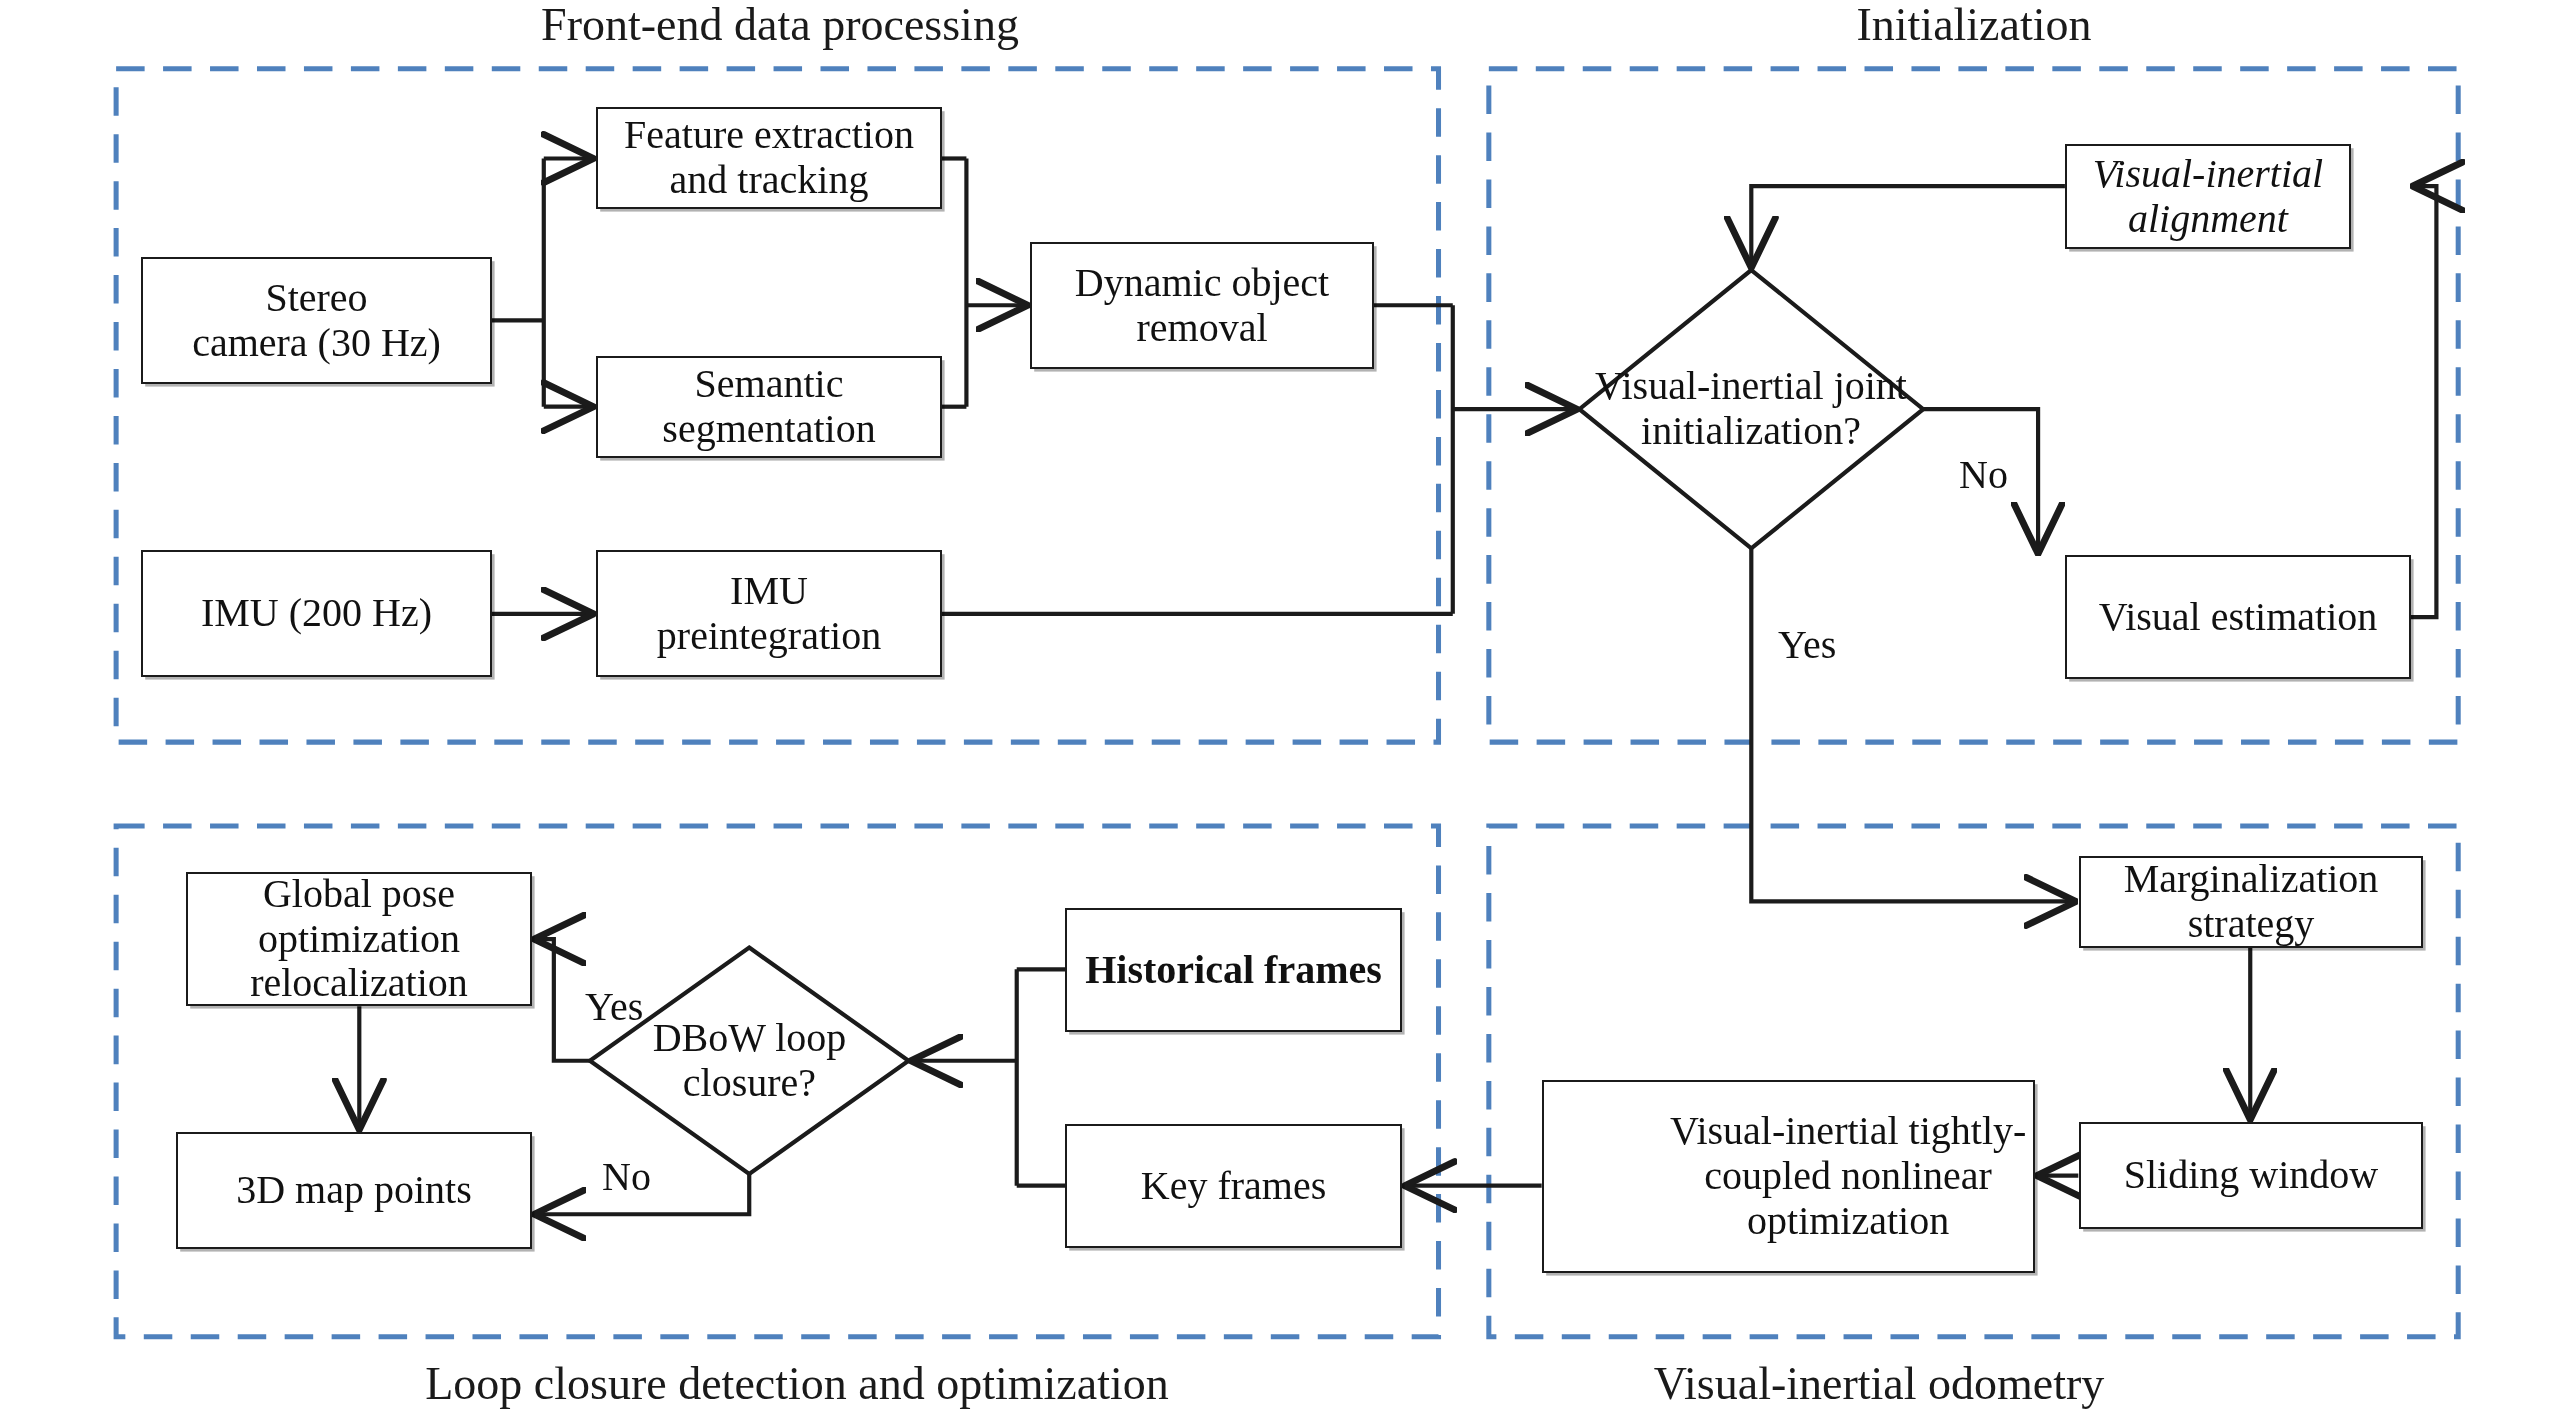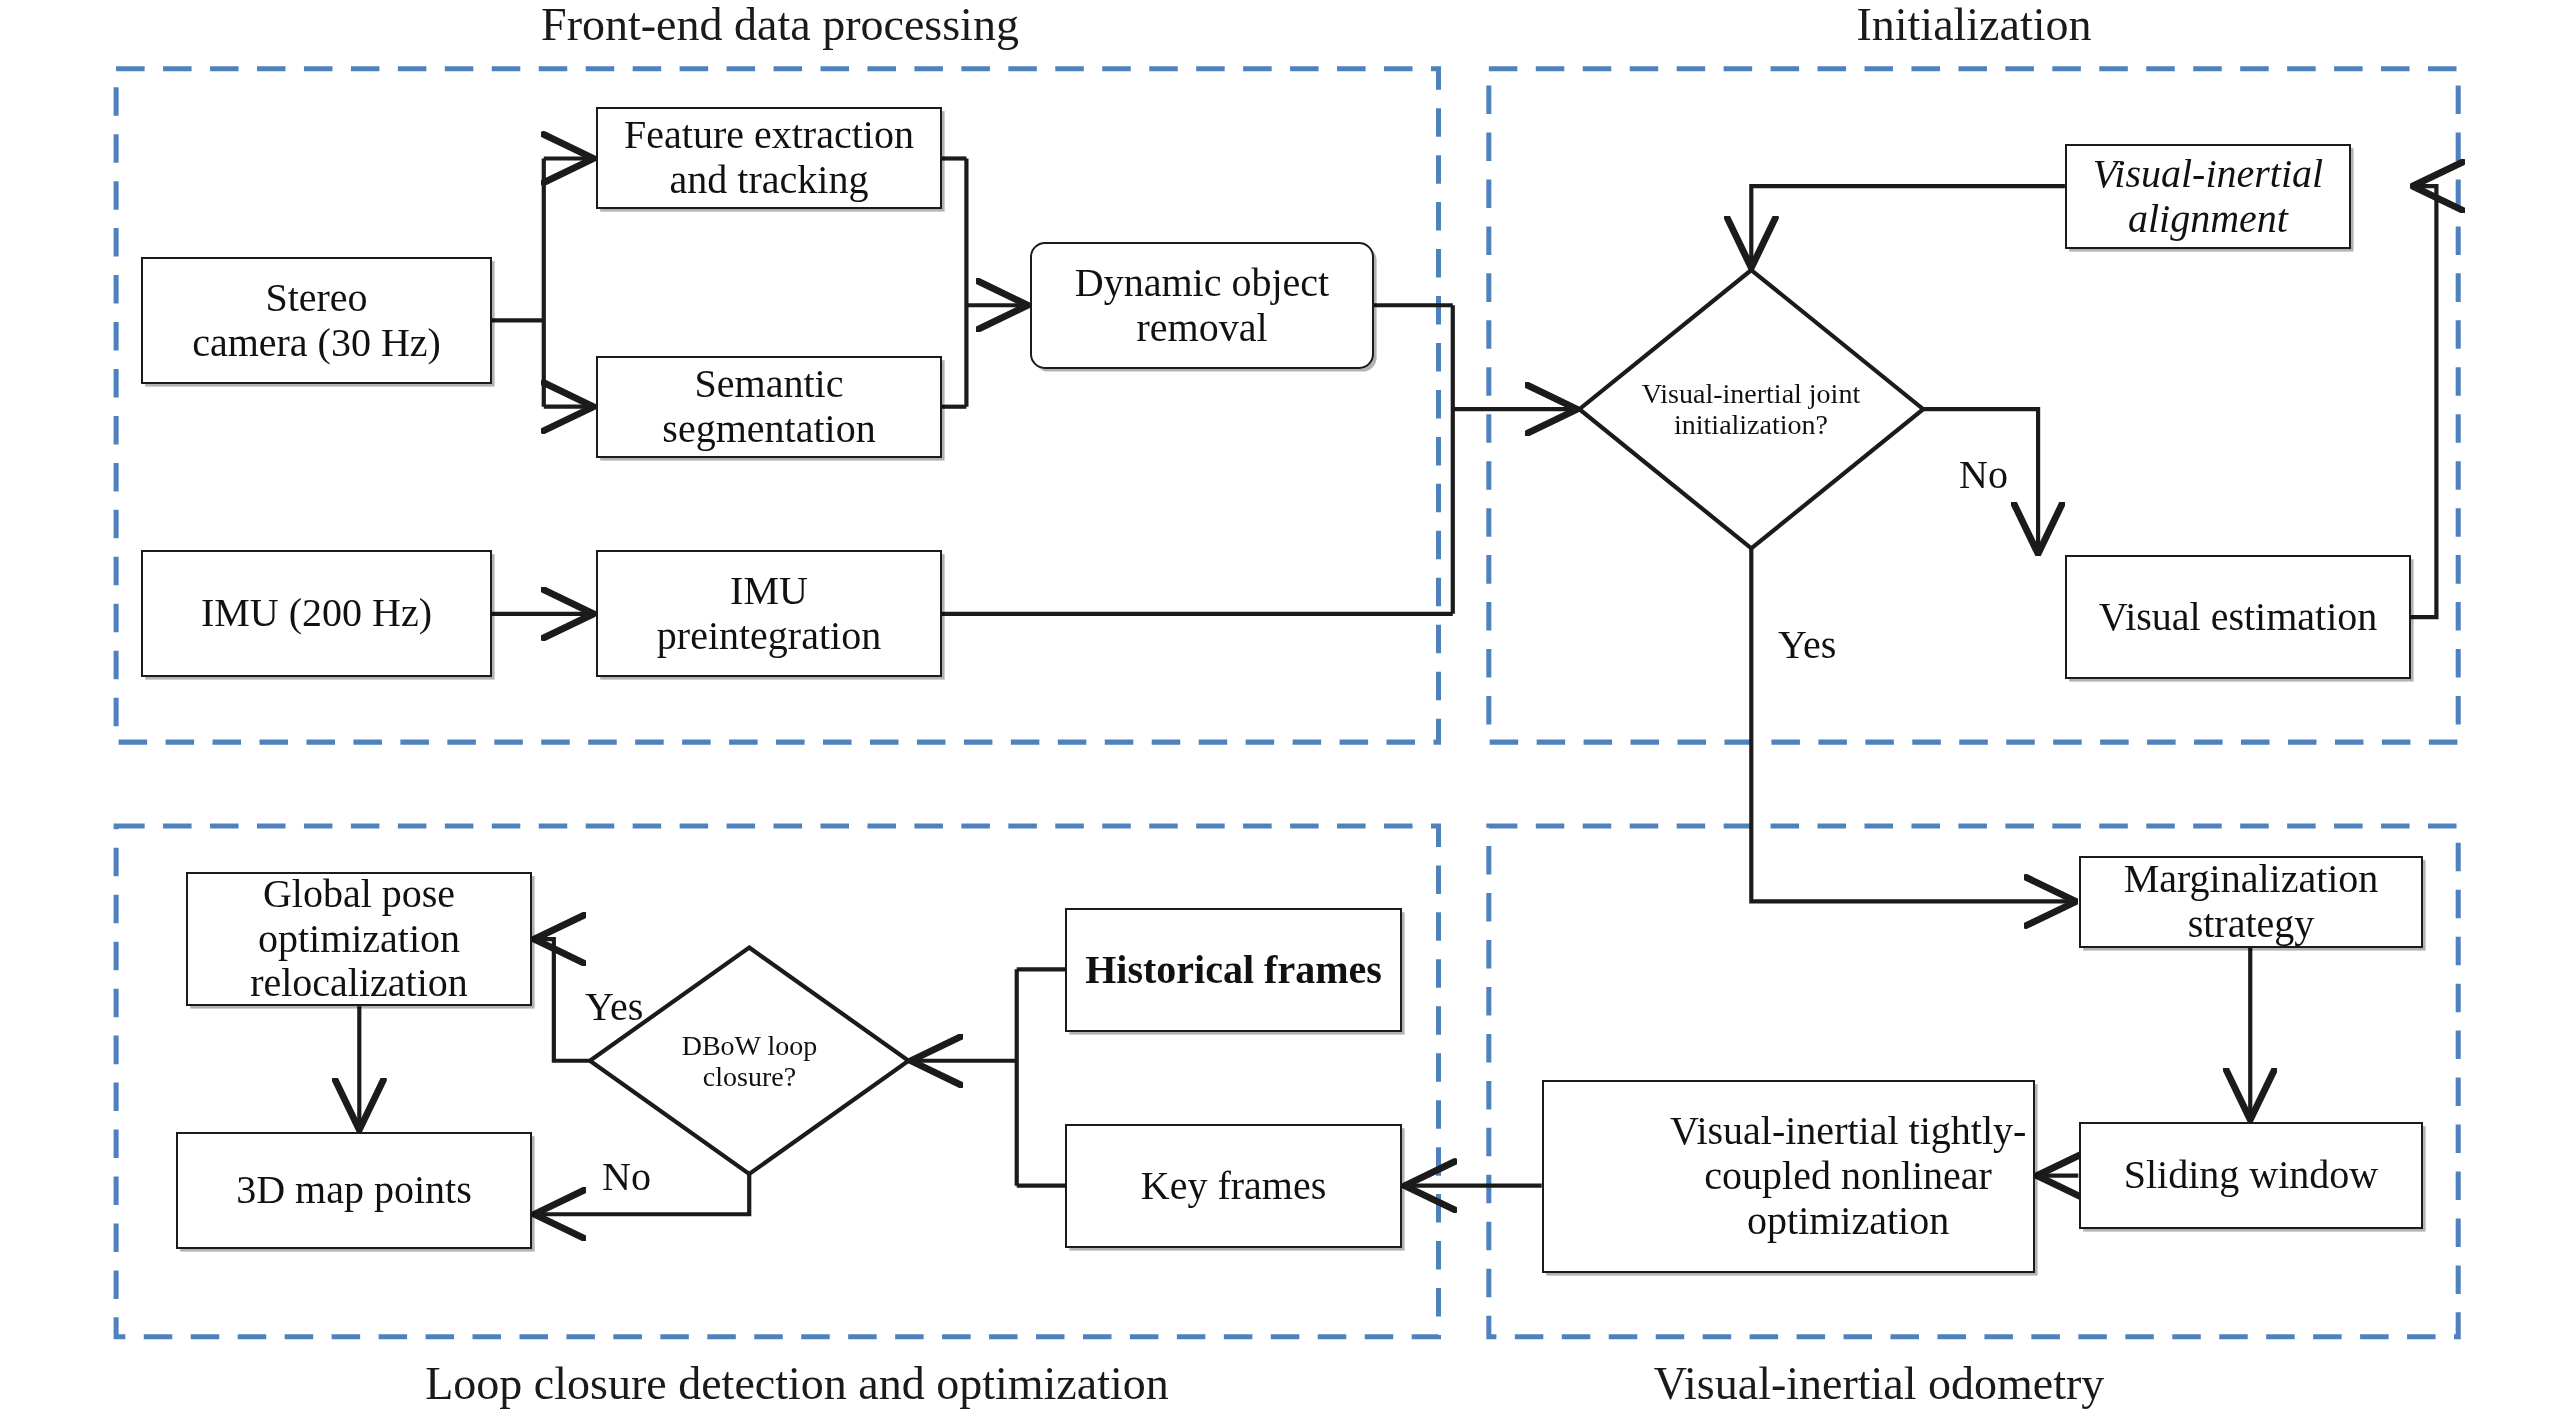--- a/index.html
+++ b/index.html
@@ -32,21 +32,21 @@
     padding:0 6.7px;
     box-shadow:3.4px 3.4px 0 -0.8px rgba(0,0,0,0.30);
   }
   .diamond-label{
     position:absolute;
     display:flex;
     align-items:center;
     justify-content:center;
     text-align:center;
     font-family:"Liberation Serif","DejaVu Serif",serif;
-    font-size:28px;
+    font-size:40px;
     line-height:1.12;
     color:#111;
     white-space:nowrap;
     pointer-events:none;
   }
   .edge-label{
     position:absolute;
     font-family:"Liberation Serif","DejaVu Serif",serif;
     font-size:40px;
     color:#111;
@@ -136,21 +136,21 @@
 camera (30 Hz)</span>
       </div>
       <div class="node" style="left: 596px; top: 107px; width: 346px; height: 102px;">
         <span style="white-space: pre;">Feature extraction
 and tracking</span>
       </div>
       <div class="node" style="left: 596px; top: 356px; width: 346px; height: 102px;">
         <span style="white-space: pre;">Semantic
 segmentation</span>
       </div>
-      <div class="node" style="left: 1030px; top: 242px; width: 344px; height: 127px; border-radius: 15px;">
+      <div class="node" style="left: 1030px; top: 242px; width: 344px; height: 127px;">
         <span style="white-space: pre;">Dynamic object
 removal</span>
       </div>
       <div class="node" style="left: 141px; top: 550px; width: 351px; height: 127px;">
         <span style="white-space: pre;">IMU (200 Hz)</span>
       </div>
       <div class="node" style="left: 596px; top: 550px; width: 346px; height: 127px;">
         <span style="white-space: pre;">IMU
 preintegration</span>
       </div>

